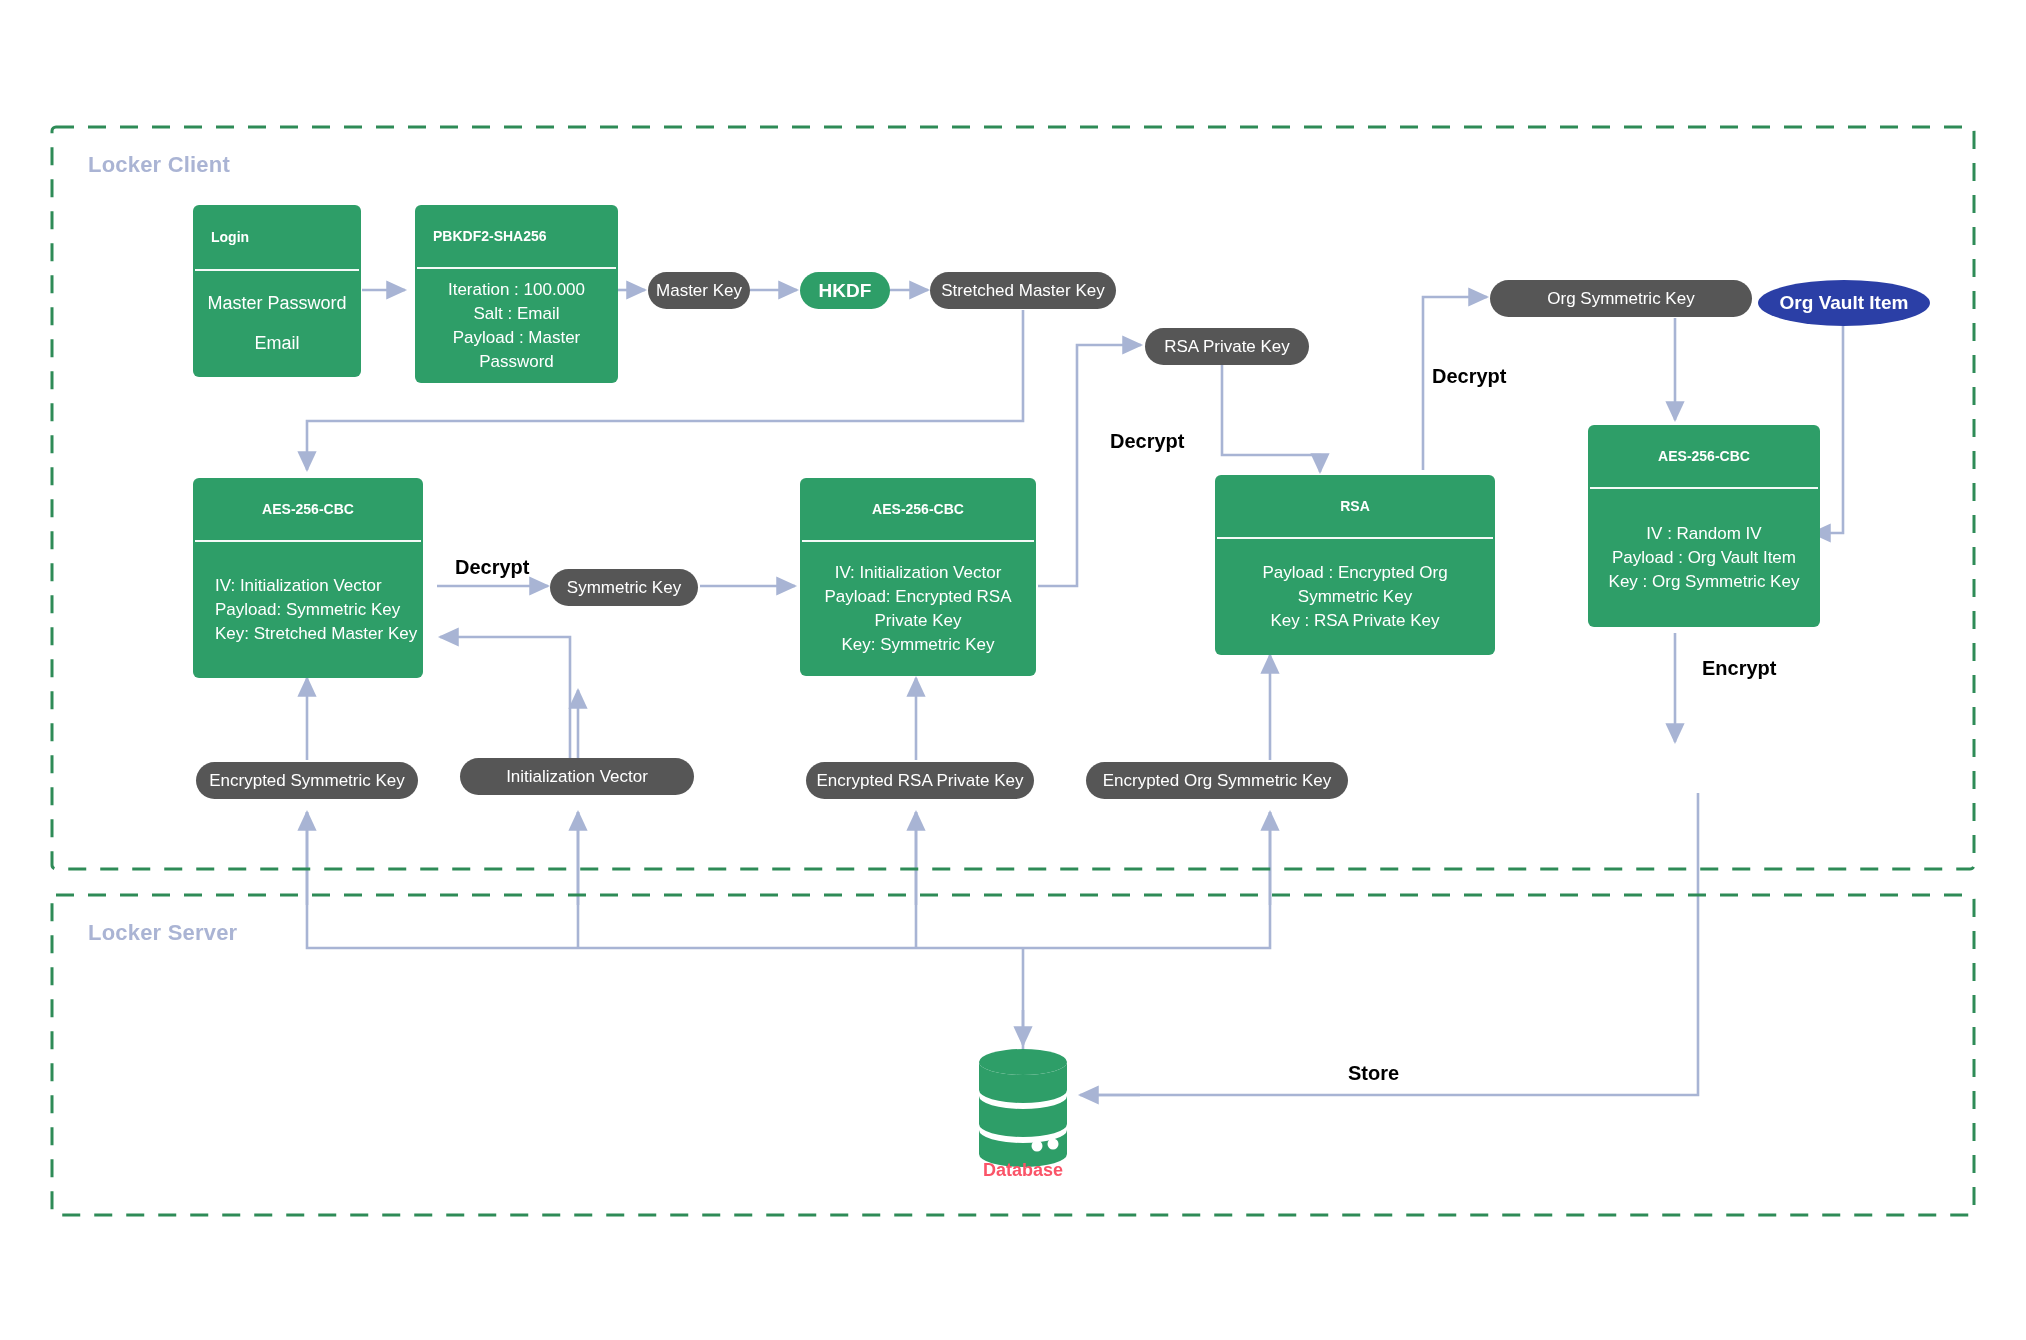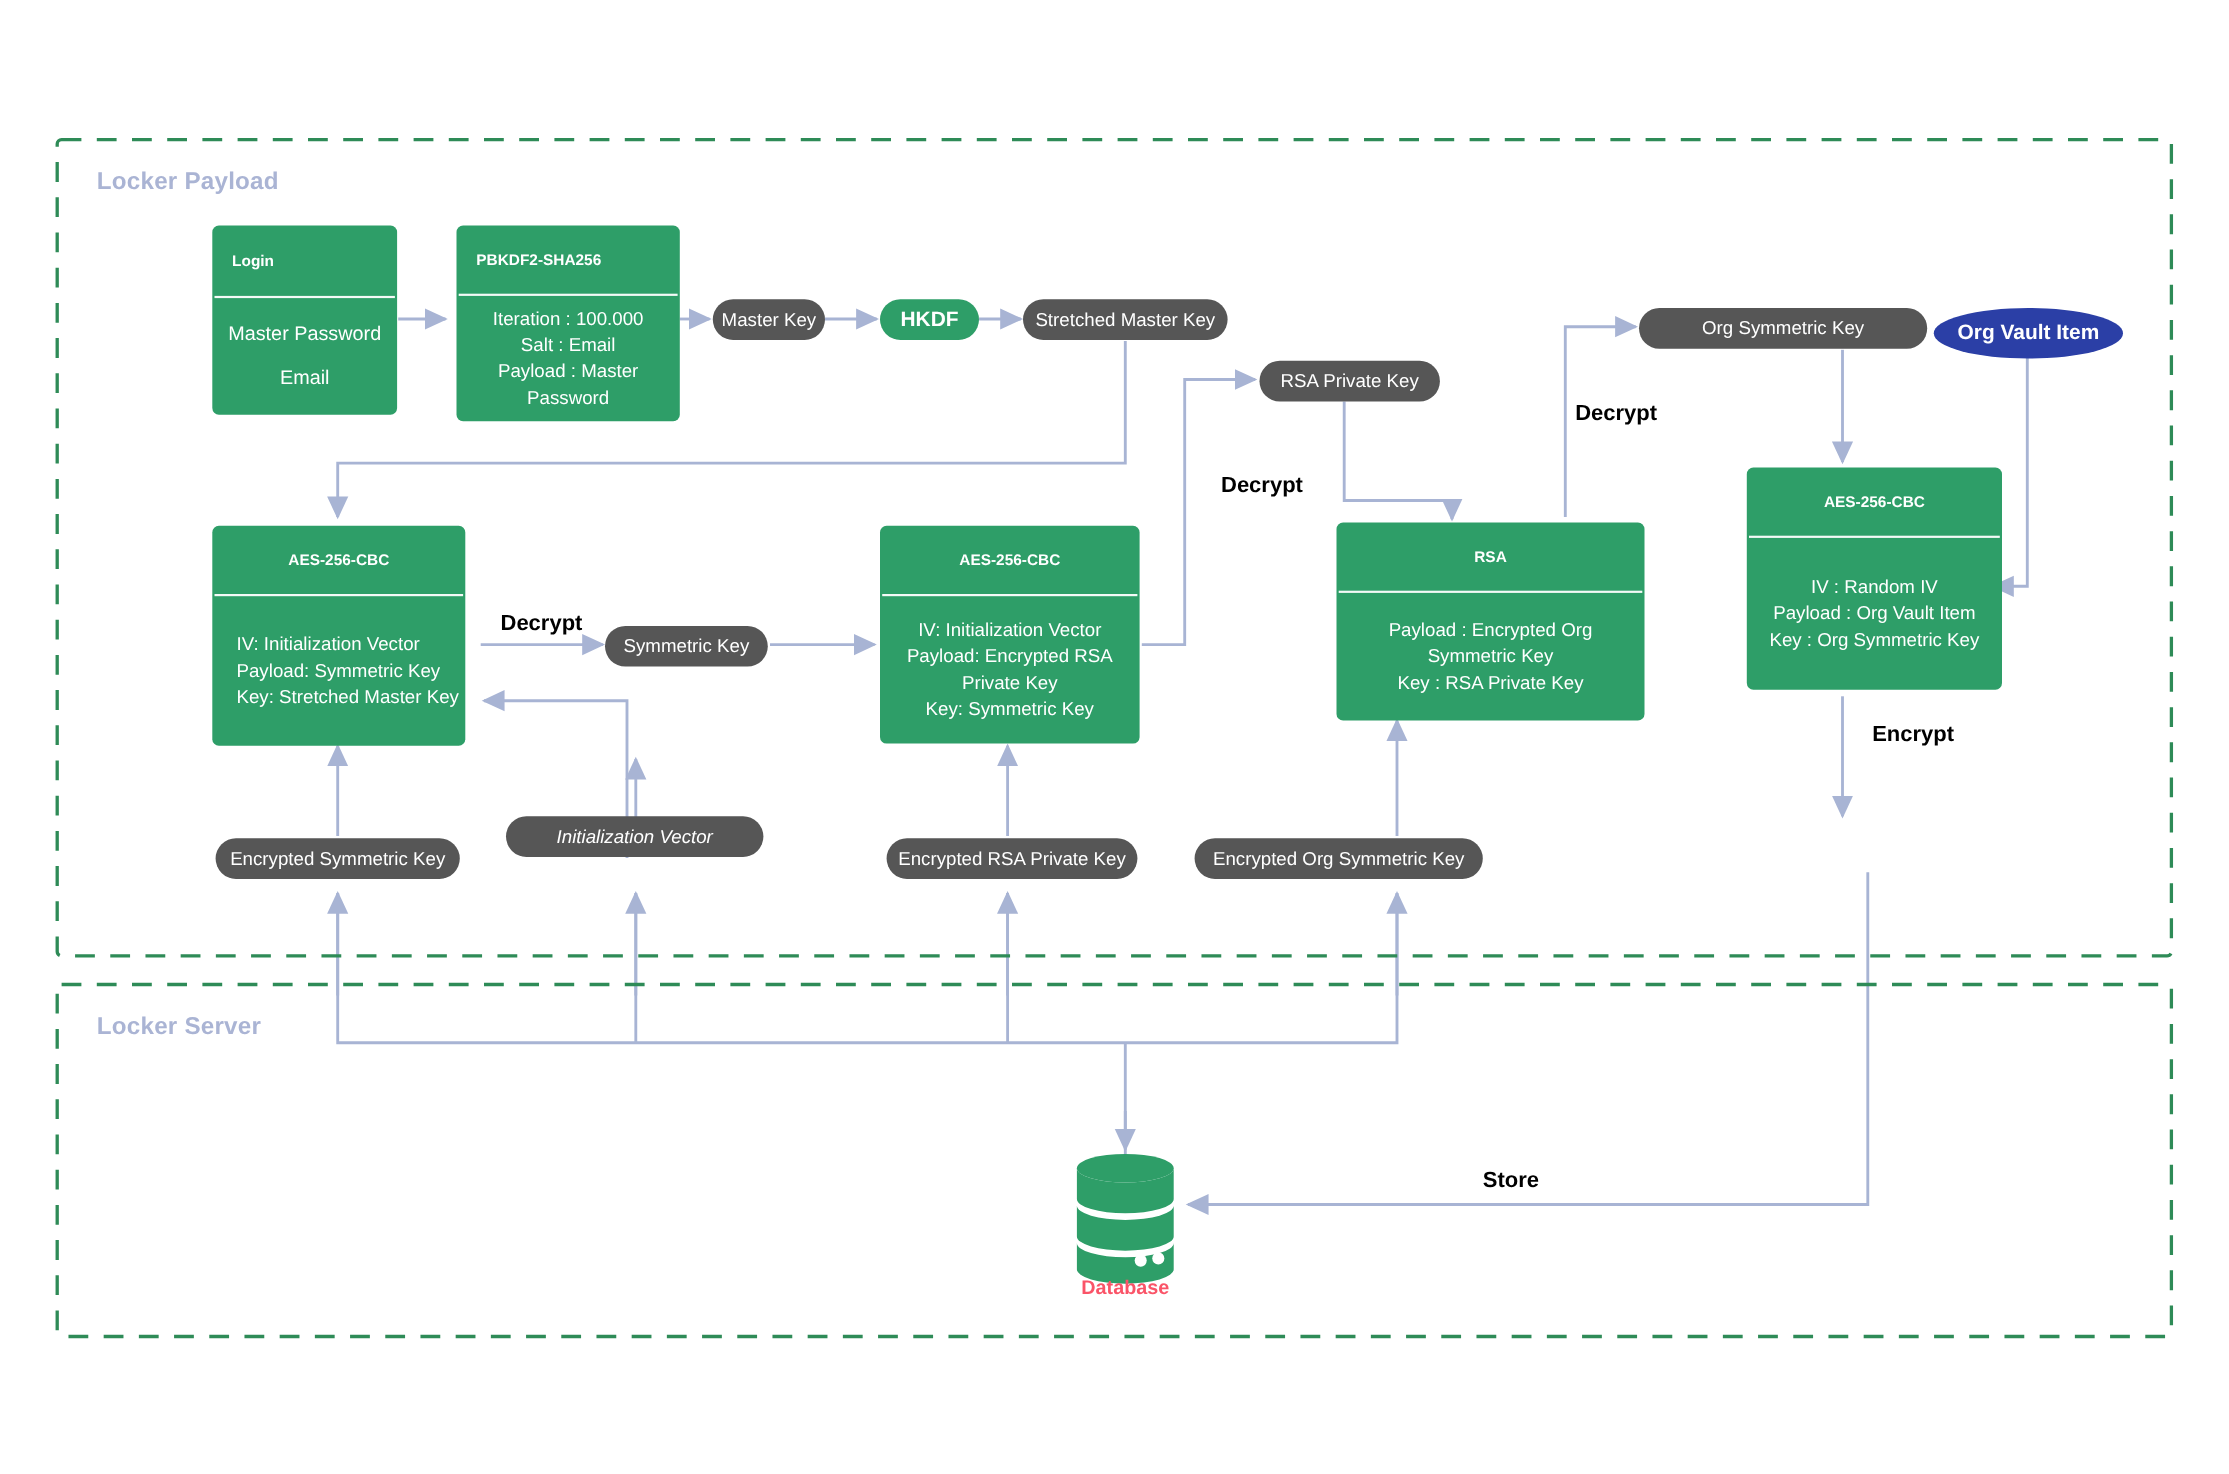--- a/index.html
+++ b/index.html
@@ -131,21 +131,21 @@
     <g transform="translate(975,1050)">
       <ellipse cx="48" cy="12" rx="44" ry="13" fill="#2e9e68"></ellipse>
       <path d="M4,12 L4,40 A44,13 0 0 0 92,40 L92,12 A44,13 0 0 1 4,12 Z" fill="#2e9e68"></path>
       <path d="M4,46 L4,74 A44,13 0 0 0 92,74 L92,46 A44,13 0 0 1 4,46 Z" fill="#2e9e68"></path>
       <path d="M4,80 L4,104 A44,13 0 0 0 92,104 L92,80 A44,13 0 0 1 4,80 Z" fill="#2e9e68"></path>
       <circle cx="62" cy="96" r="5.5" fill="#ffffff"></circle>
       <circle cx="78" cy="94" r="5.5" fill="#ffffff"></circle>
     </g>
   </svg>
 
-  <div class="zone-label" style="left:88px;top:152px;">Locker Payload</div>
+  <div class="zone-label" style="left:88px;top:152px;">Locker Client</div>
   <div class="zone-label" style="left:88px;top:920px;">Locker Server</div>
 
   <div class="node card" style="left:193px;top:205px;width:168px;height:172px;">
     <div class="card-title left" style="height:64px;">Login</div>
     <div class="card-sep"></div>
     <div class="card-body rows">
       <div>Master Password</div>
       <div style="margin-top:14px;">Email</div>
     </div>
   </div>
@@ -209,21 +209,21 @@
   <div class="pill" style="left:930px;top:272px;width:186px;height:37px;">Stretched Master Key</div>
 
   <div class="pill" style="left:1145px;top:328px;width:164px;height:37px;">RSA Private Key</div>
 
   <div class="pill" style="left:1490px;top:280px;width:262px;height:37px;">Org Symmetric Key</div>
 
   <div class="pill" style="left:550px;top:569px;width:148px;height:37px;">Symmetric Key</div>
 
   <div class="pill" style="left:196px;top:762px;width:222px;height:37px;">Encrypted Symmetric Key</div>
 
-  <div class="pill" style="left:460px;top:742px;width:234px;height:37px;font-style:italic;">Initialization Vector</div>
+  <div class="pill" style="left:460px;top:758px;width:234px;height:37px;">Initialization Vector</div>
 
   <div class="pill" style="left:806px;top:762px;width:228px;height:37px;">Encrypted RSA Private Key</div>
 
   <div class="pill" style="left:1086px;top:762px;width:262px;height:37px;">Encrypted Org Symmetric Key</div>
 
   <div class="ellipse blue" style="left:1758px;top:280px;width:172px;height:46px;">Org Vault Item</div>
 
 
   <div class="edge-label" style="left:455px;top:556px;">Decrypt</div>
 

